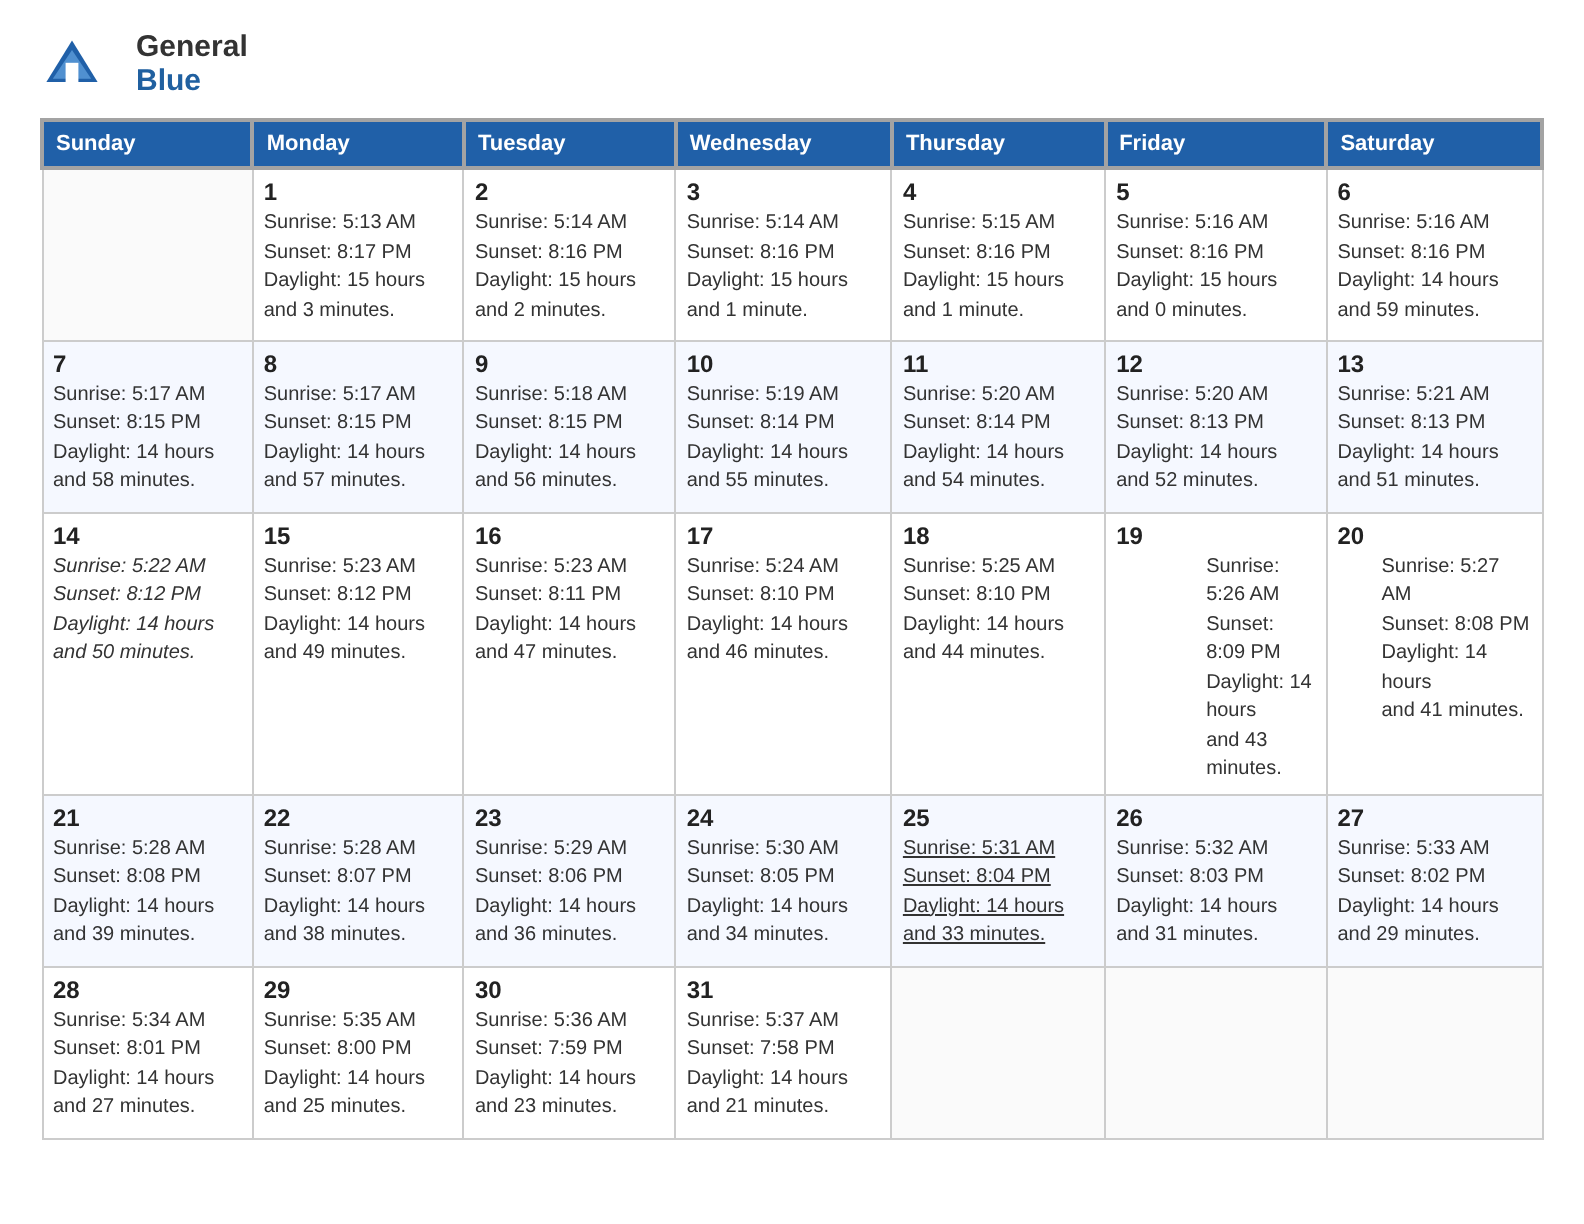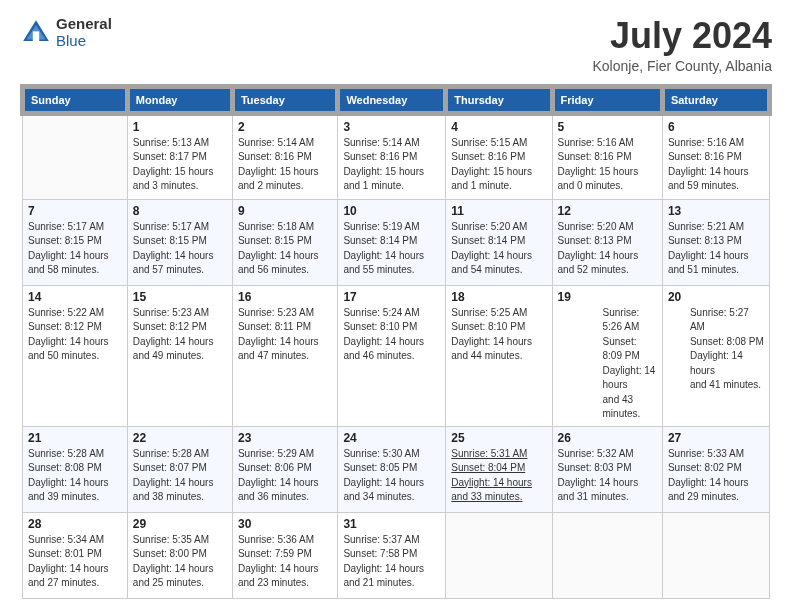--- a/index.html
+++ b/index.html
@@ -18,35 +18,35 @@
     }
     .header {
       display: flex;
       justify-content: space-between;
       align-items: flex-start;
       margin-bottom: 10px;
     }
     .logo {
       display: flex;
       align-items: center;
-      gap: 4px;
+      gap: 16px;
     }
     .logo-text {
       display: flex;
       flex-direction: column;
       line-height: 1.1;
     }
     .logo-general {
       font-size: 15px;
       font-weight: bold;
       color: #333;
     }
     .logo-blue {
       font-size: 15px;
-      font-weight: normal;
+      font-weight: bold;
       color: #2060a0;
     }
     .logo-icon {
       width: 32px;
       height: 32px;
     }
     .title-block {
       text-align: right;
     }
     .month-title {
@@ -64,21 +64,21 @@
       width: 100%;
       border-collapse: collapse;
       font-size: 10.5px;
     }
     .calendar-table thead tr th {
       background: #2060a8;
       color: #fff;
       font-weight: bold;
       text-align: left;
       padding: 5px 6px;
-      border: 5px solid #a3a3a3;
+      border: 2px solid #a3a3a3;
       font-size: 11px;
     }
     .calendar-table tbody tr td {
       border: 1px solid #ccc;
       vertical-align: top;
       padding: 4px 5px;
       height: 86px;
       width: 113px;
       background: #fff;
     }
@@ -110,24 +110,20 @@
       <svg class="logo-icon" viewBox="0 0 40 40">
         <polygon points="20,4 36,30 4,30" fill="#2060a8"></polygon>
         <polygon points="20,10 32,28 8,28" fill="#5090d0"></polygon>
         <rect x="16" y="18" width="8" height="12" fill="#fff"></rect>
       </svg>
       <div class="logo-text">
         <span class="logo-general">General</span>
         <span class="logo-blue">Blue</span>
       </div>
     </div>
-    <div class="title-block">
-      <div class="month-title">July 2024</div>
-      <div class="location">Kolonje, Fier County, Albania</div>
-    </div>
   </div>
 
   <table class="calendar-table">
     <thead>
       <tr>
       <th>Sunday</th>
           <th>Monday</th>
           <th>Tuesday</th>
           <th>Wednesday</th>
           <th>Thursday</th>
@@ -228,21 +224,21 @@
             <span class="cell-day">13</span>
             <div class="cell-info" style="white-space: pre-line;">Sunrise: 5:21 AM
 Sunset: 8:13 PM
 Daylight: 14 hours
 and 51 minutes.</div>
           </td>
         </tr>
         <tr>
           <td>
             <span class="cell-day">14</span>
-            <div class="cell-info" style="white-space: pre-line;">Sunrise: 5:22 AM
+            <div class="cell-info" style="white-space: pre-line; font-style: italic;">Sunrise: 5:22 AM
 Sunset: 8:12 PM
 Daylight: 14 hours
 and 50 minutes.</div>
           </td>
           <td>
             <span class="cell-day">15</span>
             <div class="cell-info" style="white-space: pre-line;">Sunrise: 5:23 AM
 Sunset: 8:12 PM
 Daylight: 14 hours
 and 49 minutes.</div>

